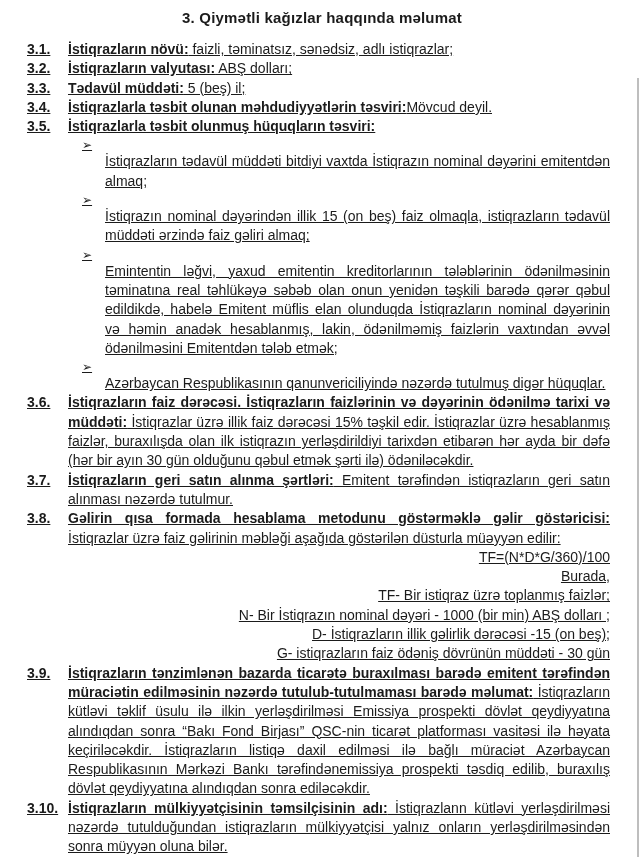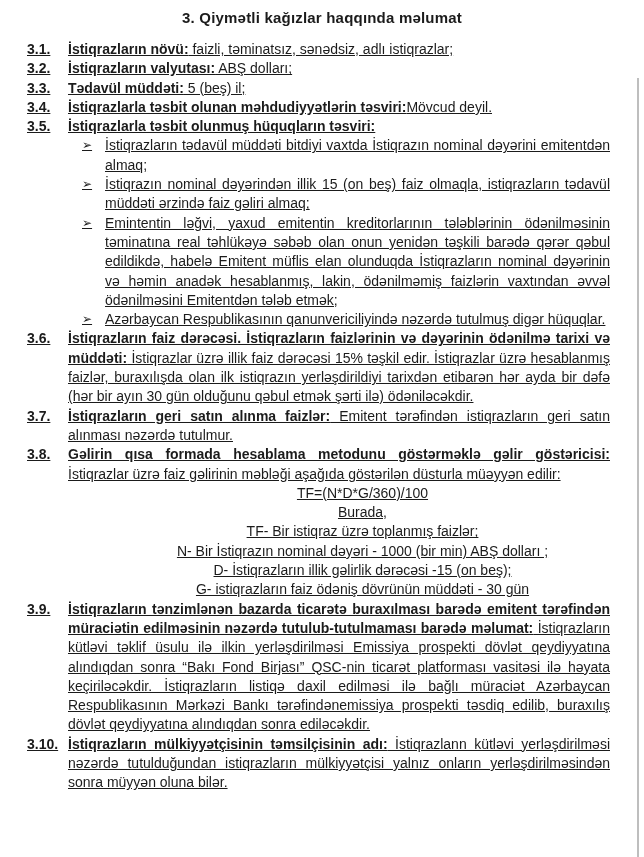--- a/index.html
+++ b/index.html
@@ -52,24 +52,25 @@
   .bmark{
     flex:0 0 37px;
     box-sizing:border-box;
     padding-left:14px;
     font-size:12px;
     line-height:19.3px;
   }
   .btext{
     flex:1;
     text-align:justify;
+    margin-top:16px;
   }
   .formula{
     margin-left:47px;
-    text-align:center;
+    text-align:right;
   }
   .fline{white-space:pre-wrap;}
 </style>
 </head>
 <body>
 
 <div class="page">
   <div class="scan-line"></div>
   <div class="title">3.  Qiymətli kağızlar haqqında məlumat</div>
   <div class="sections" id="sections">
@@ -121,21 +122,21 @@
       </div>
       <div class="section">
         <div class="num">3.6.</div>
         <div class="sbody">
           <p class="para"><span class="bold">İstiqrazların faiz dərəcəsi. İstiqrazların faizlərinin və dəyərinin ödənilmə tarixi və müddəti:</span><span> İstiqrazlar üzrə illik faiz dərəcəsi 15% təşkil edir. İstiqrazlar üzrə hesablanmış faizlər, buraxılışda olan ilk istiqrazın yerləşdirildiyi tarixdən etibarən hər ayda bir dəfə (hər bir ayın 30 gün olduğunu qəbul etmək şərti ilə) ödəniləcəkdir.</span></p>
         </div>
       </div>
       <div class="section">
         <div class="num">3.7.</div>
         <div class="sbody">
-          <p class="para"><span class="bold">İstiqrazların geri satın alınma faizlər:</span><span> Emitent tərəfindən istiqrazların geri satın alınması nəzərdə tutulmur.</span></p>
+          <p class="para"><span class="bold">İstiqrazların geri satın alınma şərtləri:</span><span> Emitent tərəfindən istiqrazların geri satın alınması nəzərdə tutulmur.</span></p>
         </div>
       </div>
       <div class="section">
         <div class="num">3.8.</div>
         <div class="sbody">
           <p class="para"><span class="bold">Gəlirin qısa formada hesablama metodunu göstərməklə gəlir göstəricisi:</span><span> İstiqrazlar üzrə faiz gəlirinin məbləği aşağıda göstərilən düsturla müəyyən edilir:</span></p>
           <div class="formula">
             <div class="fline">TF=(N*D*G/360)/100</div>
             <div class="fline">Burada,</div>
             <div class="fline">TF- Bir istiqraz üzrə toplanmış faizlər;</div>

